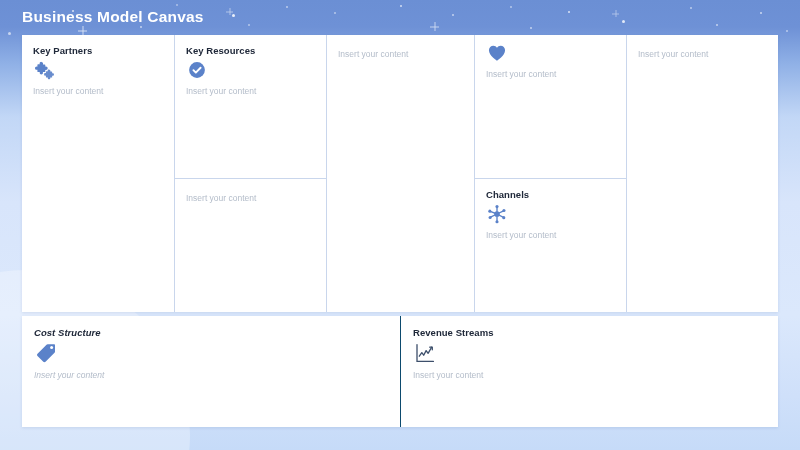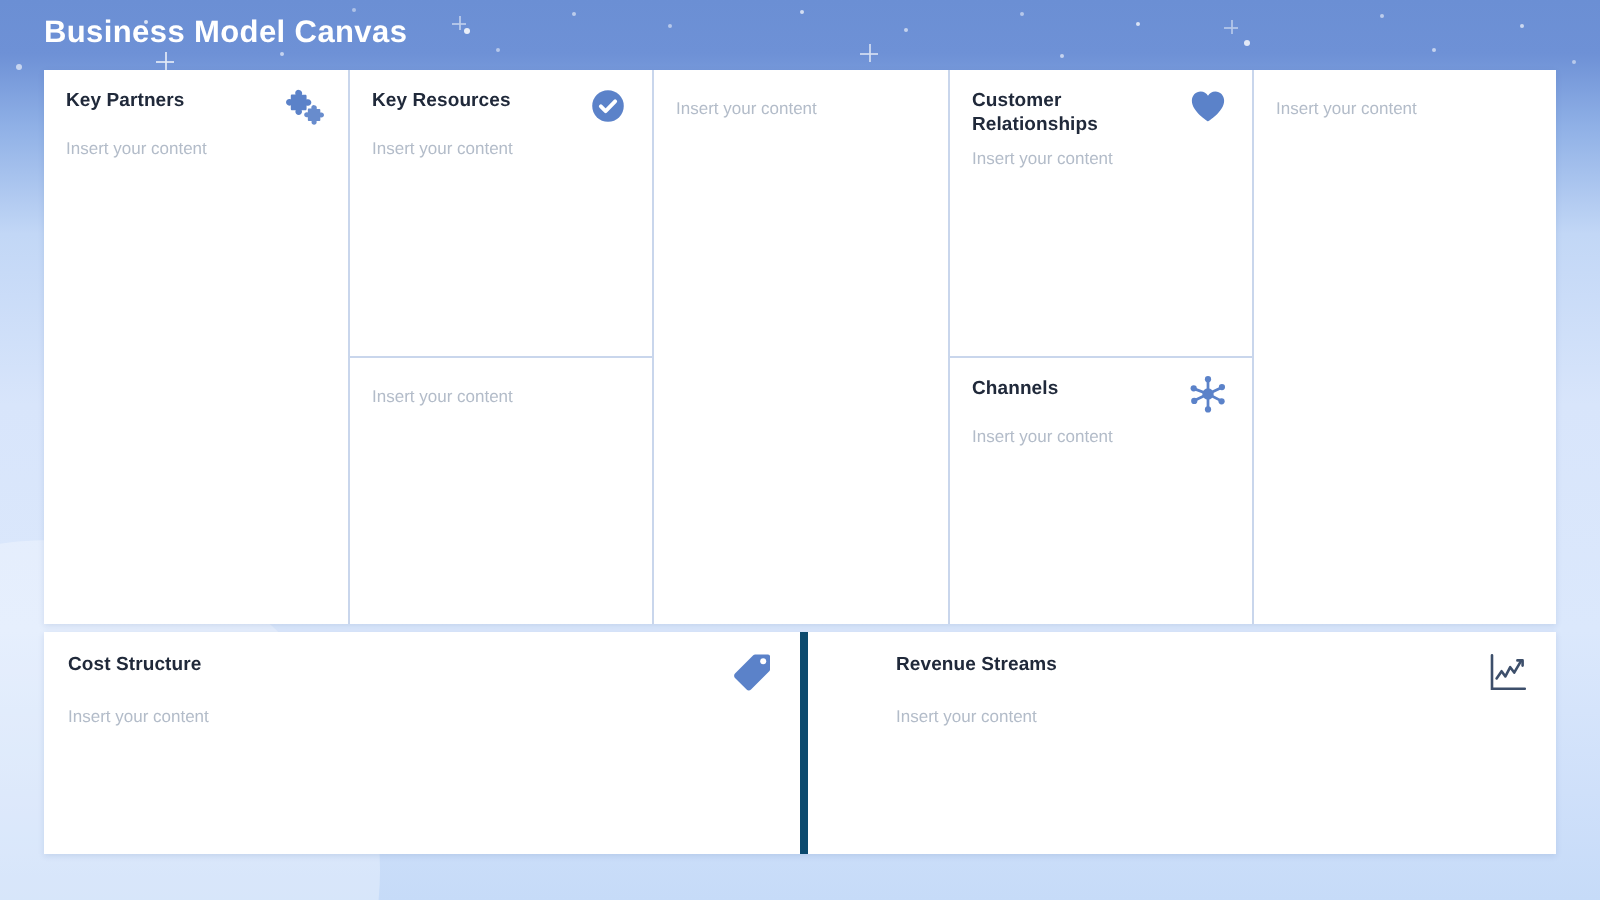--- a/index.html
+++ b/index.html
@@ -53,30 +53,30 @@
   #grid-bottom {
     position:absolute; left:0; top:281px; width:100%; height:111px;
     background:#ffffff; display:flex;
     box-shadow:0 1px 3px rgba(60,90,150,.14);
   }
   .col { position:relative; display:flex; flex-direction:column; }
   .col + .col { border-left:1px solid #c9d6ec; }
   .col-1 { width:152px; } .col-2 { width:152px; }
   .col-3 { width:148px; } .col-4 { width:152px; } .col-5 { width:152px; }
   .bcol { position:relative; }
-  .bcol + .bcol { border-left:4px solid #0c4a6e;padding-left:32px; }
-  .bcol-1 { width:378px; } .bcol-2 { width:378px; }
+  .bcol + .bcol { border-left:1px solid #0c4a6e; }
+  .bcol-1 { width:378px;font-style:italic; } .bcol-2 { width:378px; }
 
   .cell { position:relative; padding:9px 11px 0 11px; flex:1 1 auto; }
   .cell + .cell { border-top:1px solid #c9d6ec; }
   .cell-top { flex:0 0 143px; }
   .cell-bottom { flex:1 1 auto; }
 
   .cell-head {
-    display:flex; align-items:flex-start; justify-content:space-between; gap:4px;
+    display:flex; align-items:flex-start; justify-content:space-between; gap:4px;flex-direction:column;
   }
   .cell-title {
     font-size:9.5px; font-weight:bold; color:#20293a; line-height:1.25;
     letter-spacing:.05px; padding-top:1px;
   }
   .cell-placeholder {
     font-size:8.5px; color:#b3bcc9; margin-top:5px; line-height:1.3;
   }
   .ico { flex:0 0 auto; width:22px; height:22px; display:block; margin-top:-2px; }
   .ico svg { display:block; width:100%; height:100%; }
@@ -153,21 +153,20 @@
 
     <div class="col col-3">
       <div class="cell" style="flex:1 1 auto;">
         <div class="cell-placeholder">Insert your content</div>
       </div>
     </div>
 
     <div class="col col-4">
       <div class="cell cell-top">
         <div class="cell-head">
-          <div class="cell-title">Customer Relationships</div>
           <span class="ico">
             <svg viewBox="0 0 24 24">
               <path d="M12 20.4S3.2 15 3.2 9.1c0-2.9 2.2-5 4.8-5 1.8 0 3.2 1 4 2.3.8-1.3 2.2-2.3 4-2.3 2.6 0 4.8 2.1 4.8 5 0 5.9-8.8 11.3-8.8 11.3z" fill="#5b82c9"></path>
             </svg>
           </span>
         </div>
         <div class="cell-placeholder">Insert your content</div>
       </div>
       <div class="cell cell-bottom">
         <div class="cell-head">

